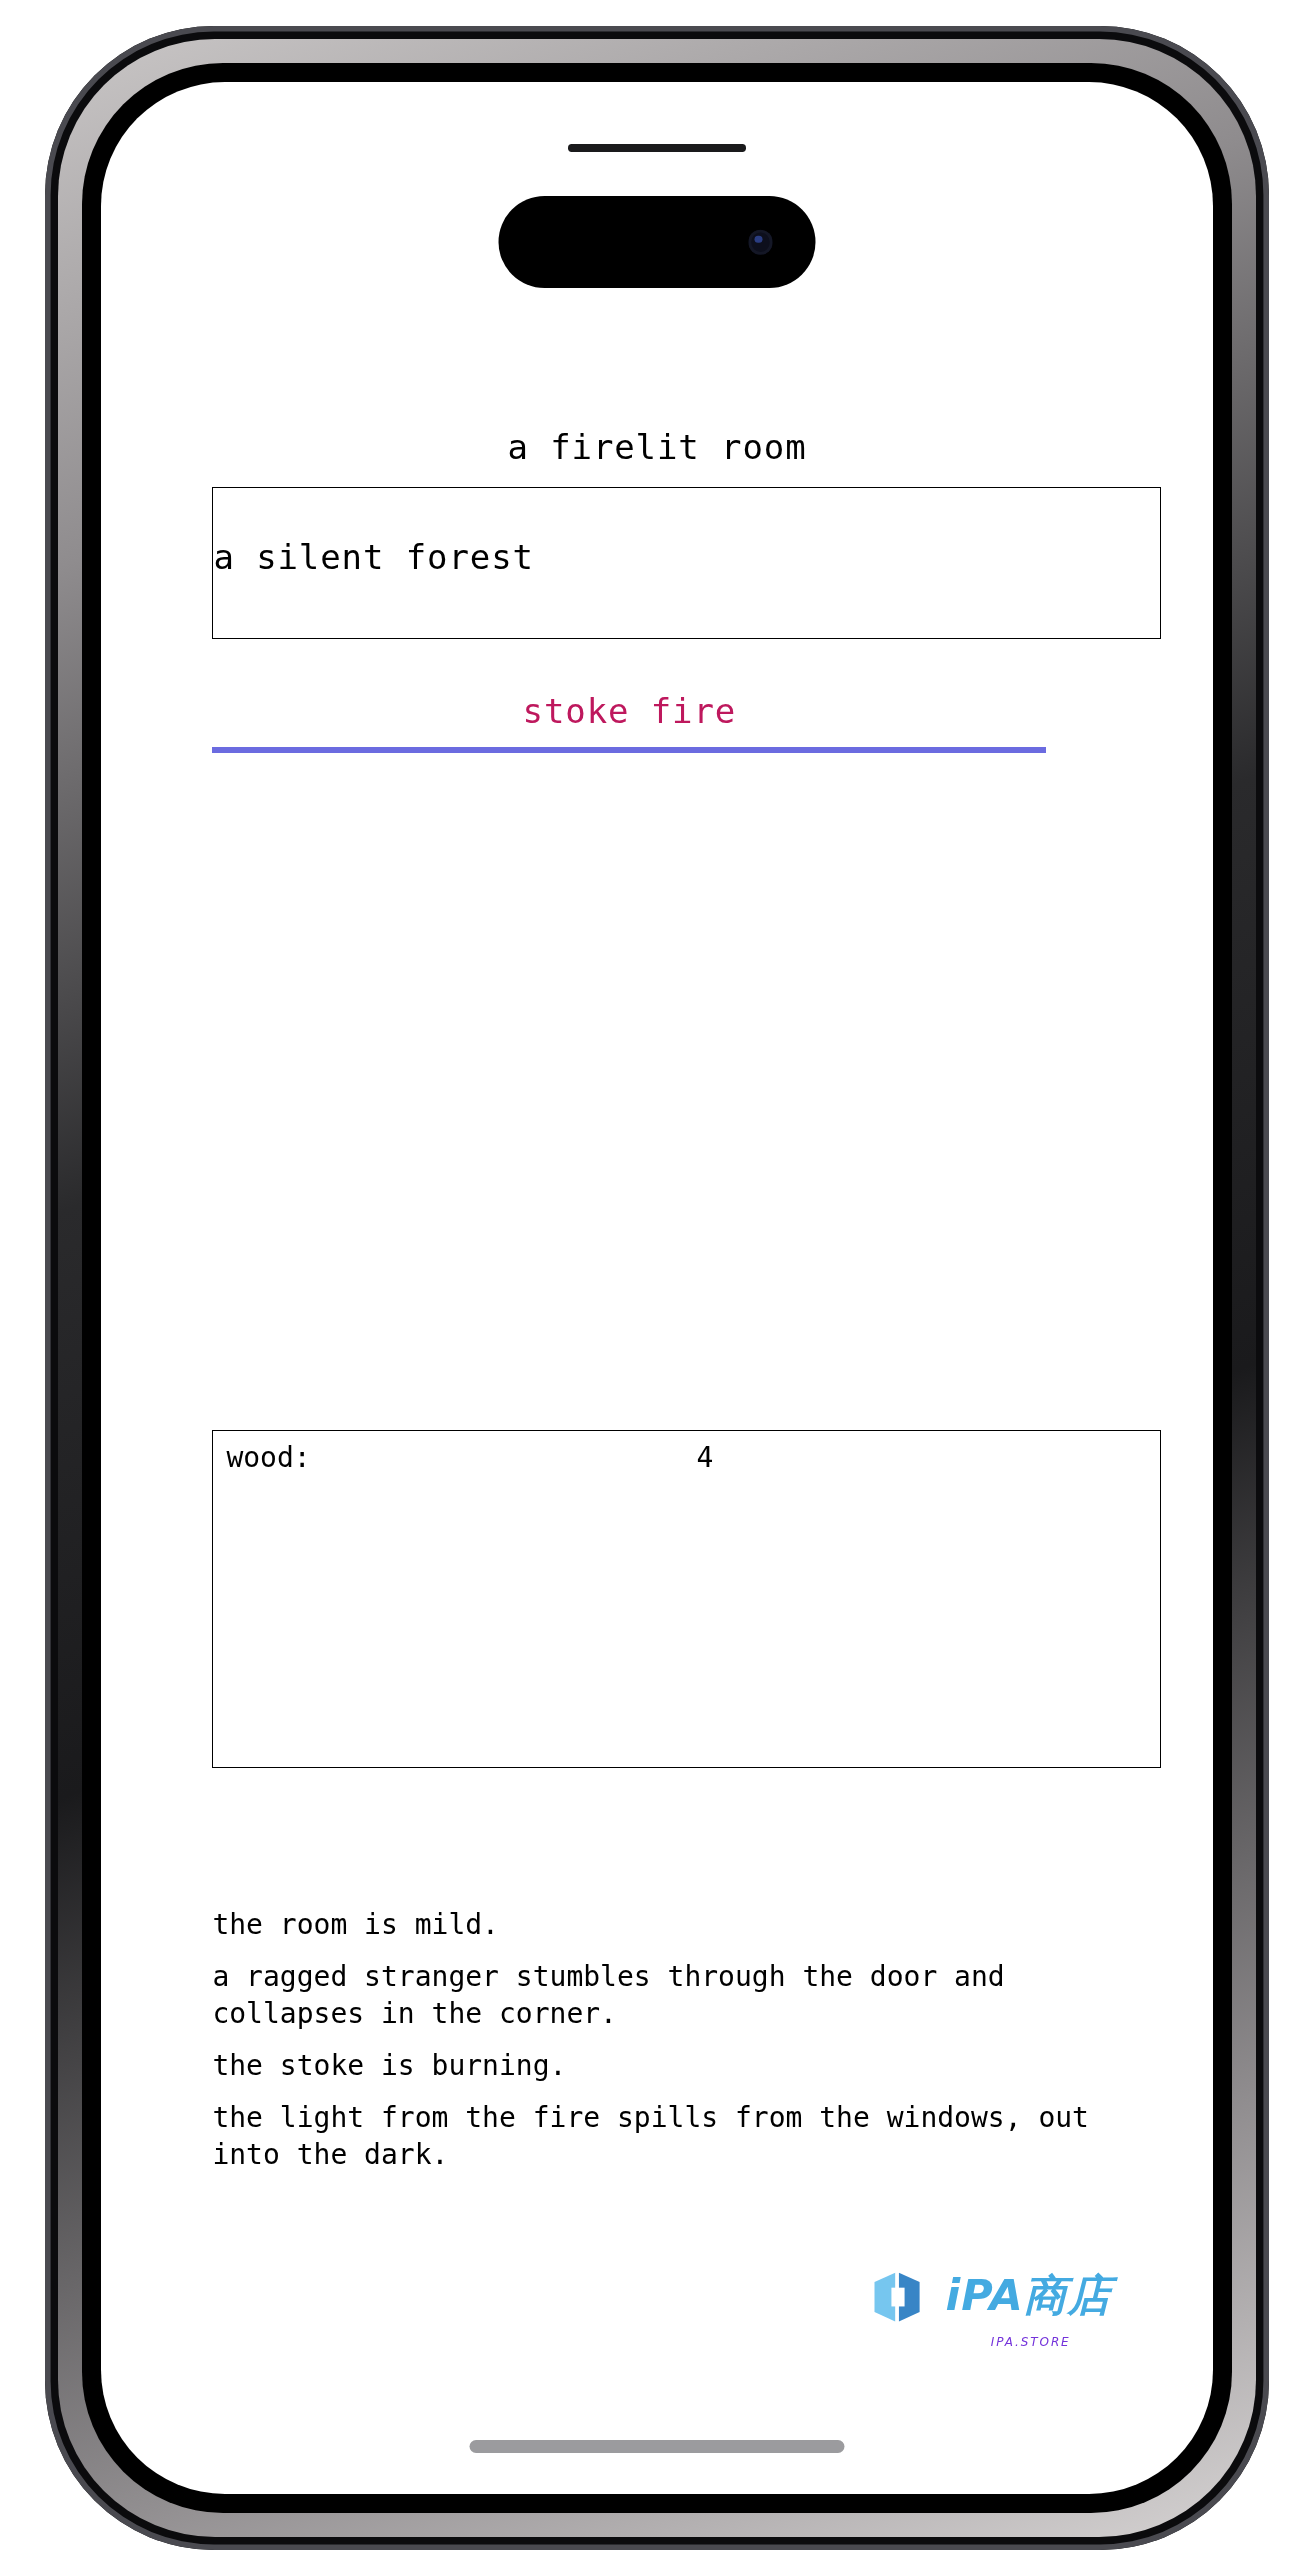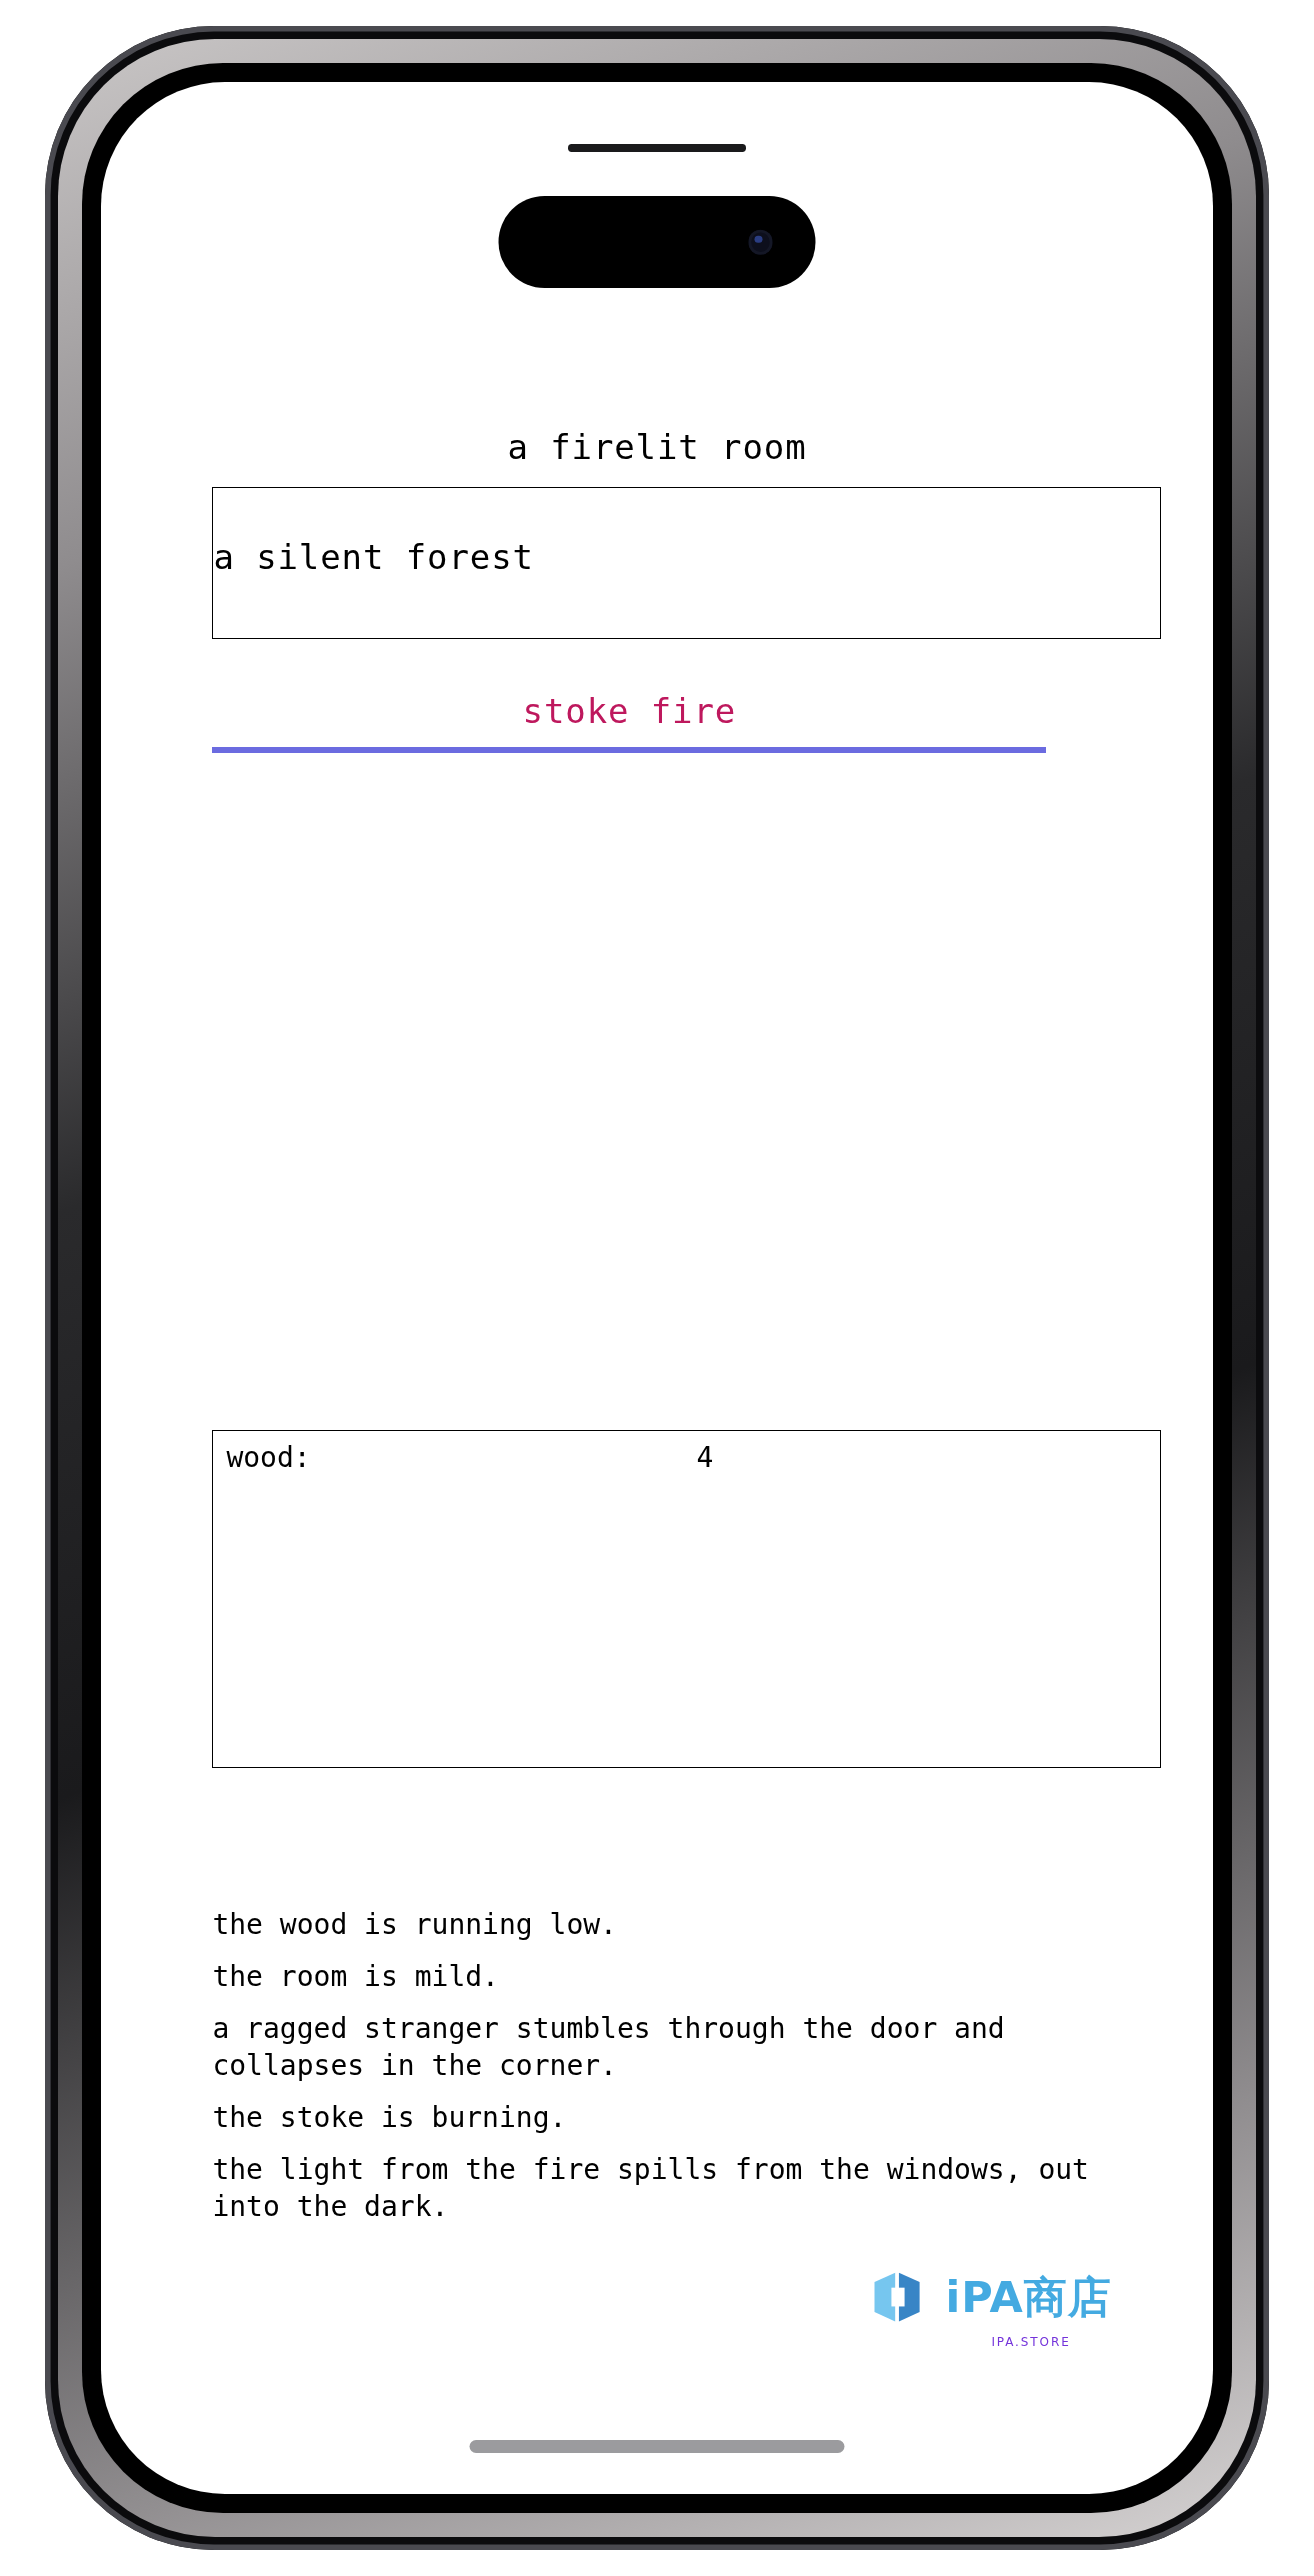--- a/index.html
+++ b/index.html
@@ -247,23 +247,24 @@
     margin-bottom: 15px;
     color: #000000;
   }
 
   
   #watermark {
     position: absolute;
     right: 101px;
     bottom: 165px;
     display: flex;
-    align-items: center;
+    align-items: flex-start;
     gap: 17px;
     opacity: 0.95;
+    font-style: italic;
   }
   #wm-text {
     font-family: "DejaVu Sans", "Liberation Sans", sans-serif;
     font-size: 43px;
     font-weight: bold;
     color: #3aa6e0;
     letter-spacing: 0.9px;
   }
   #wm-sub {
     position: absolute;
@@ -309,21 +310,20 @@
 
 
           <div id="stores-box">
             <div class="store-row">
               <span class="store-name">wood:</span>
               <span class="store-value">4</span>
             </div>
           </div>
 
           <div id="notifications">
-            <div class="notification">the wood is running low.</div>
             <div class="notification">the room is mild.</div>
             <div class="notification">a ragged stranger stumbles through the door and collapses in the corner.</div>
             <div class="notification">the stoke is burning.</div>
             <div class="notification">the light from the fire spills from the windows, out into the dark.</div>
           </div>
 
           <div id="watermark">
             <svg width="62" height="62" viewBox="0 0 66 66">
               <polygon points="8,16 30,6 30,58 8,48" fill="#6fc3ef"></polygon>
               <polygon points="34,6 56,16 56,48 34,58" fill="#2e7fc4"></polygon>

